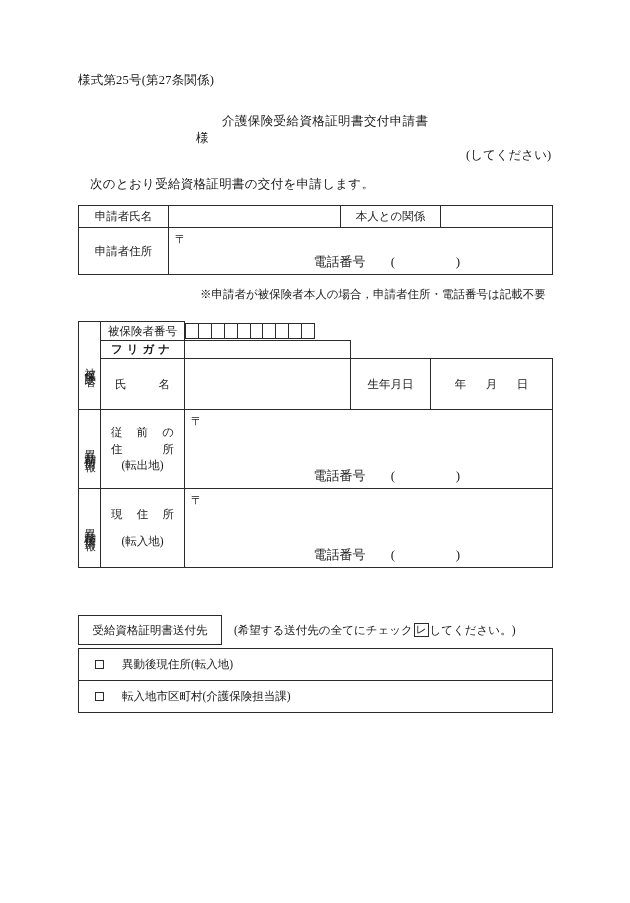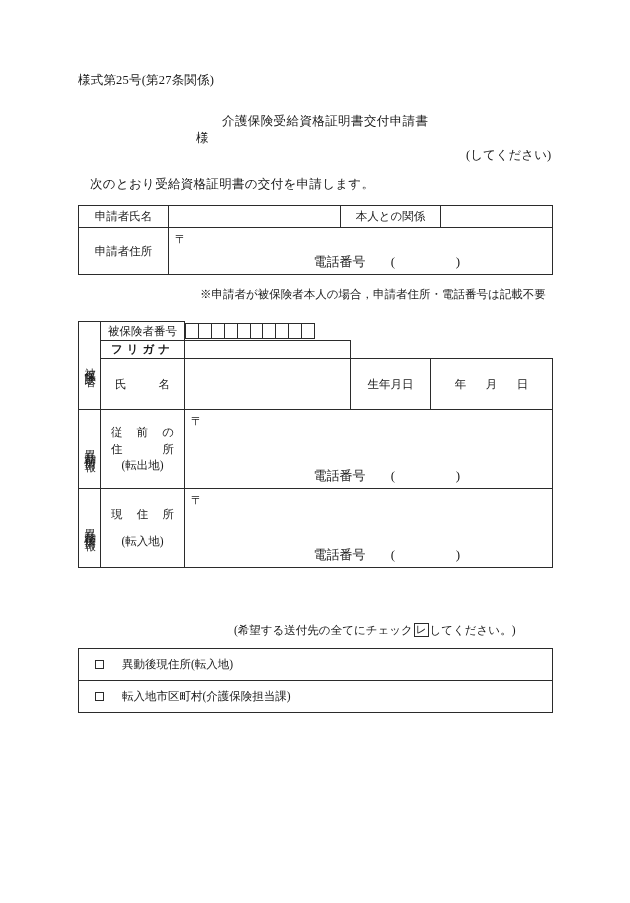--- a/index.html
+++ b/index.html
@@ -406,20 +406,21 @@
           <span class="tel-inline">
             <span>電話番号</span>
             <span class="tel-paren">(&nbsp;&nbsp;)</span>
           </span>
         </td>
       </tr>
     </tbody>
   </table>
 
   <div id="send-header">
+    <div id="send-title-box">受給資格証明書送付先</div>
     <div id="send-hint">
       <span>(希望する送付先の全てにチェック</span>
         <span class="check-glyph-box">レ</span>
         <span>してください。)</span>
     </div>
   </div>
 
   <table class="tbl" id="tbl-send">
     <colgroup>
         <col style="width:474px">

